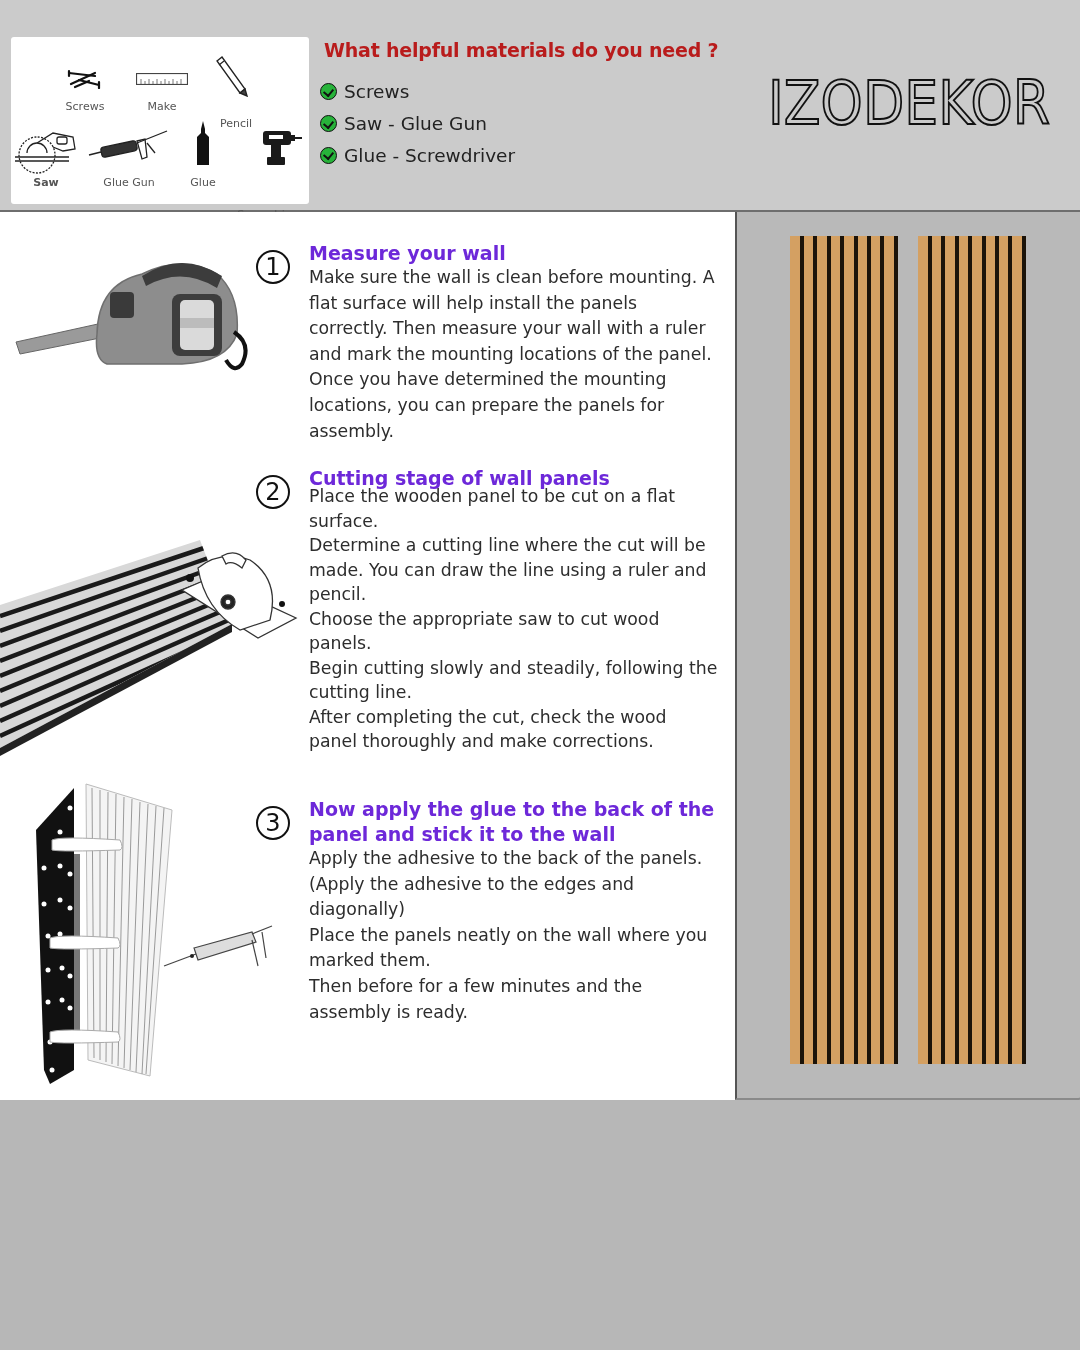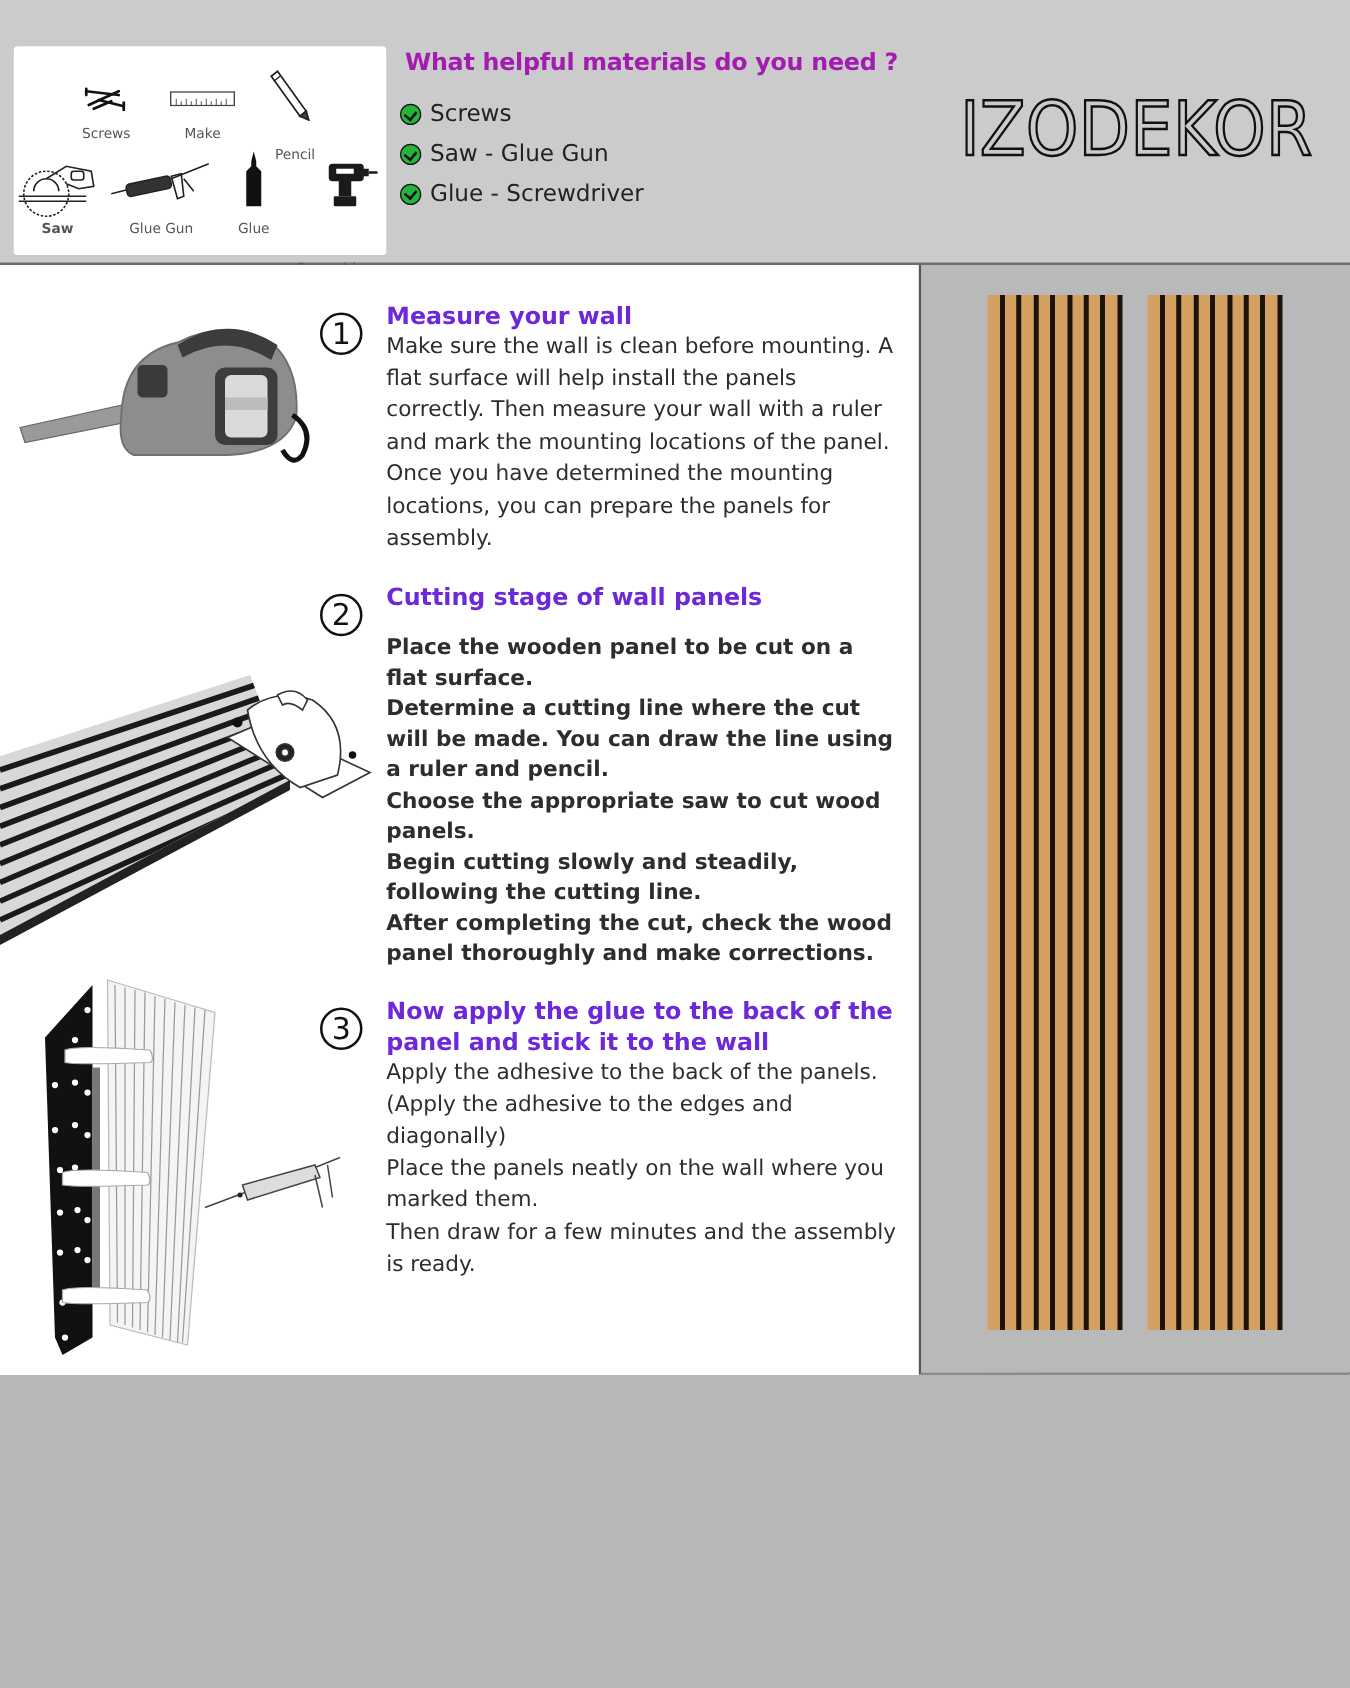--- a/index.html
+++ b/index.html
@@ -21,21 +21,21 @@
   }
   .tool { position:absolute; text-align:center; }
   .tool .lbl {
     position:absolute; left:50%; transform:translateX(-50%);
     font-size:11px; color:#555; white-space:nowrap;
   }
   .tool svg { position:absolute; }
 
   .materials-title {
     position:absolute; left:324px; top:39px;
-    font-size:19px; font-weight:bold; color:#a21caf; letter-spacing:-0.2px;
+    font-size:19px; font-weight:bold; color:#b91c1c; letter-spacing:-0.2px;
   }
   .mat-list { position:absolute; left:320px; top:76px; margin:0; padding:0; list-style:none; }
   .mat-list li {
     height:31.7px; display:flex; align-items:center;
     font-size:18.5px; color:#222;
   }
   .check {
     width:17px; height:17px; border-radius:50%;
     background:#27b33a; border:1.5px solid #111; box-sizing:border-box;
     margin-right:7px; position:relative; flex:none;
@@ -252,21 +252,21 @@
     <circle cx="228" cy="82" r="7" fill="#222"></circle>
     <circle cx="228" cy="82" r="3" fill="#fff"></circle>
   </g>
   <circle cx="190" cy="58" r="4" fill="#111"></circle>
   <circle cx="282" cy="84" r="3" fill="#111"></circle>
 </svg>
 
 <div class="step" style="top:472px;">
   <div class="step-num" style="left:0;top:3px;">2</div>
   <div class="step-title" style="top:-6px;">Cutting stage of wall panels</div>
-  <div class="step-body" style="top:34px;line-height:24.5px;font-weight:bold;">
+  <div class="step-body" style="top:12px;line-height:24.5px;">
     <p>Place the wooden panel to be cut on a flat surface.</p>
     <p>Determine a cutting line where the cut will be made. You can draw the line using a ruler and pencil.</p>
     <p>Choose the appropriate saw to cut wood panels.</p>
     <p>Begin cutting slowly and steadily, following the cutting line.</p>
     <p>After completing the cut, check the wood panel thoroughly and make corrections.</p>
   </div>
 </div>
 
 <svg class="illus" width="290" height="320" viewBox="0 0 290 320" style="left:0;top:770px;">
   <polygon points="36,60 74,18 74,300 50,314 44,300" fill="#111"></polygon>
@@ -318,21 +318,21 @@
   </g>
   <circle cx="192" cy="186" r="2" fill="#222"></circle>
 </svg>
 
 <div class="step" style="top:803px;">
   <div class="step-num" style="left:0;top:3px;">3</div>
   <div class="step-title" style="top:-6px;">Now apply the glue to the back of the panel and stick it to the wall</div>
   <div class="step-body" style="top:43px;">
     <p>Apply the adhesive to the back of the panels. (Apply the adhesive to the edges and diagonally)</p>
     <p>Place the panels neatly on the wall where you marked them.</p>
-    <p>Then draw for a few minutes and the assembly is ready.</p>
+    <p>Then before for a few minutes and the assembly is ready.</p>
   </div>
 </div>
 
 <div class="side-panel"></div>
 <div class="wood" id="wood-left" style="left: 790px; background: rgb(212, 160, 98);">
     <div class="slat" style="left: 10px; background: rgb(27, 19, 9);"></div>
     <div class="slat" style="left: 23.4px; background: rgb(27, 19, 9);"></div>
     <div class="slat" style="left: 36.8px; background: rgb(27, 19, 9);"></div>
     <div class="slat" style="left: 50.2px; background: rgb(27, 19, 9);"></div>
     <div class="slat" style="left: 63.6px; background: rgb(27, 19, 9);"></div>

